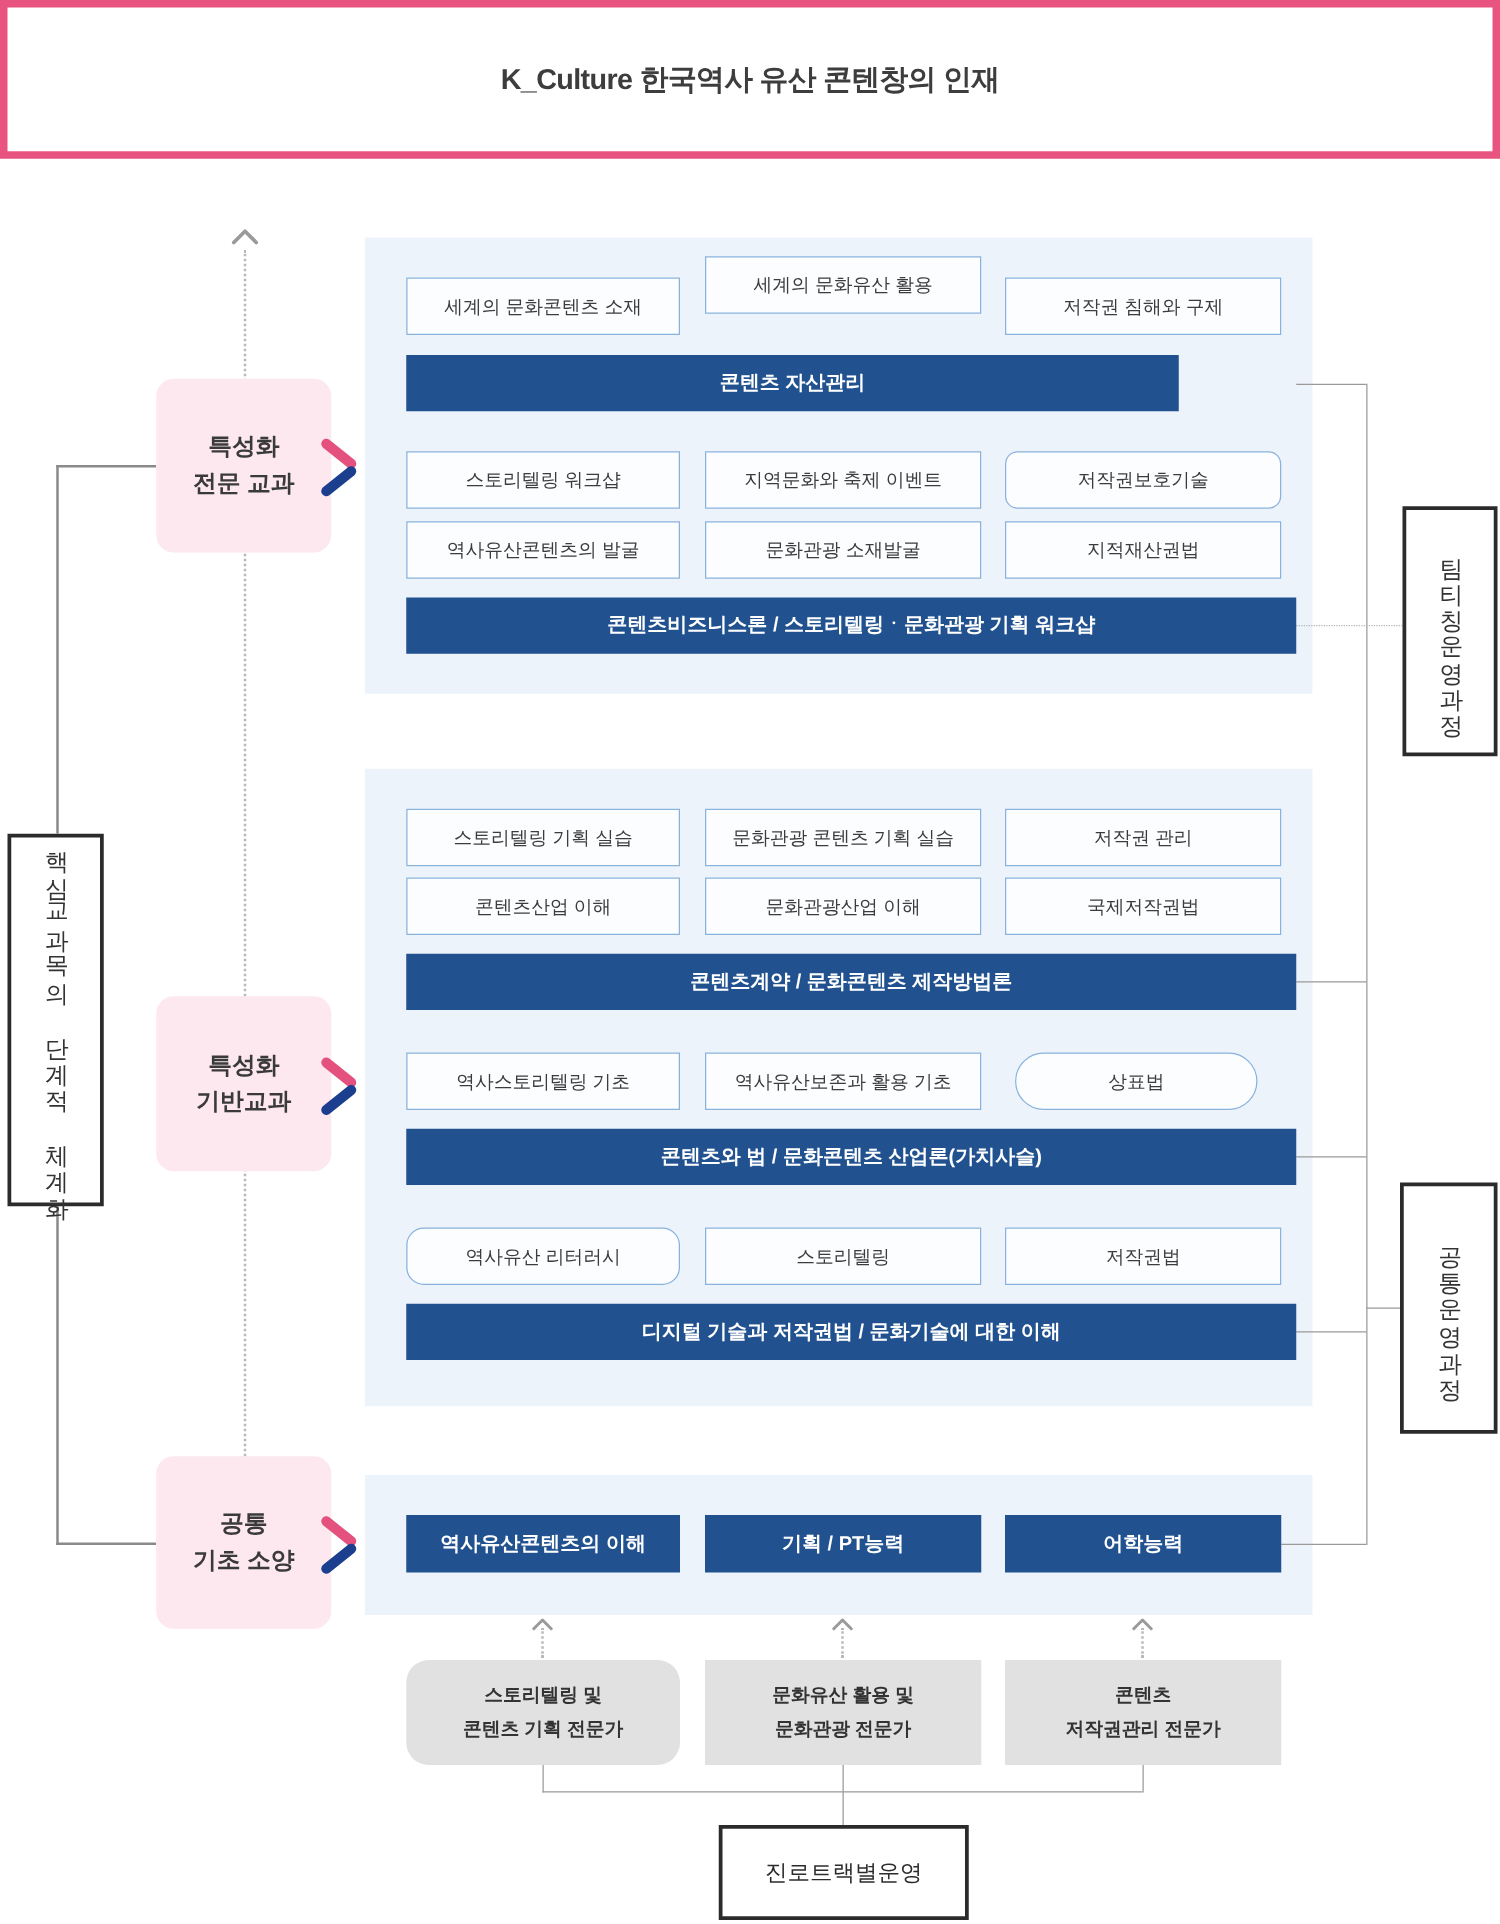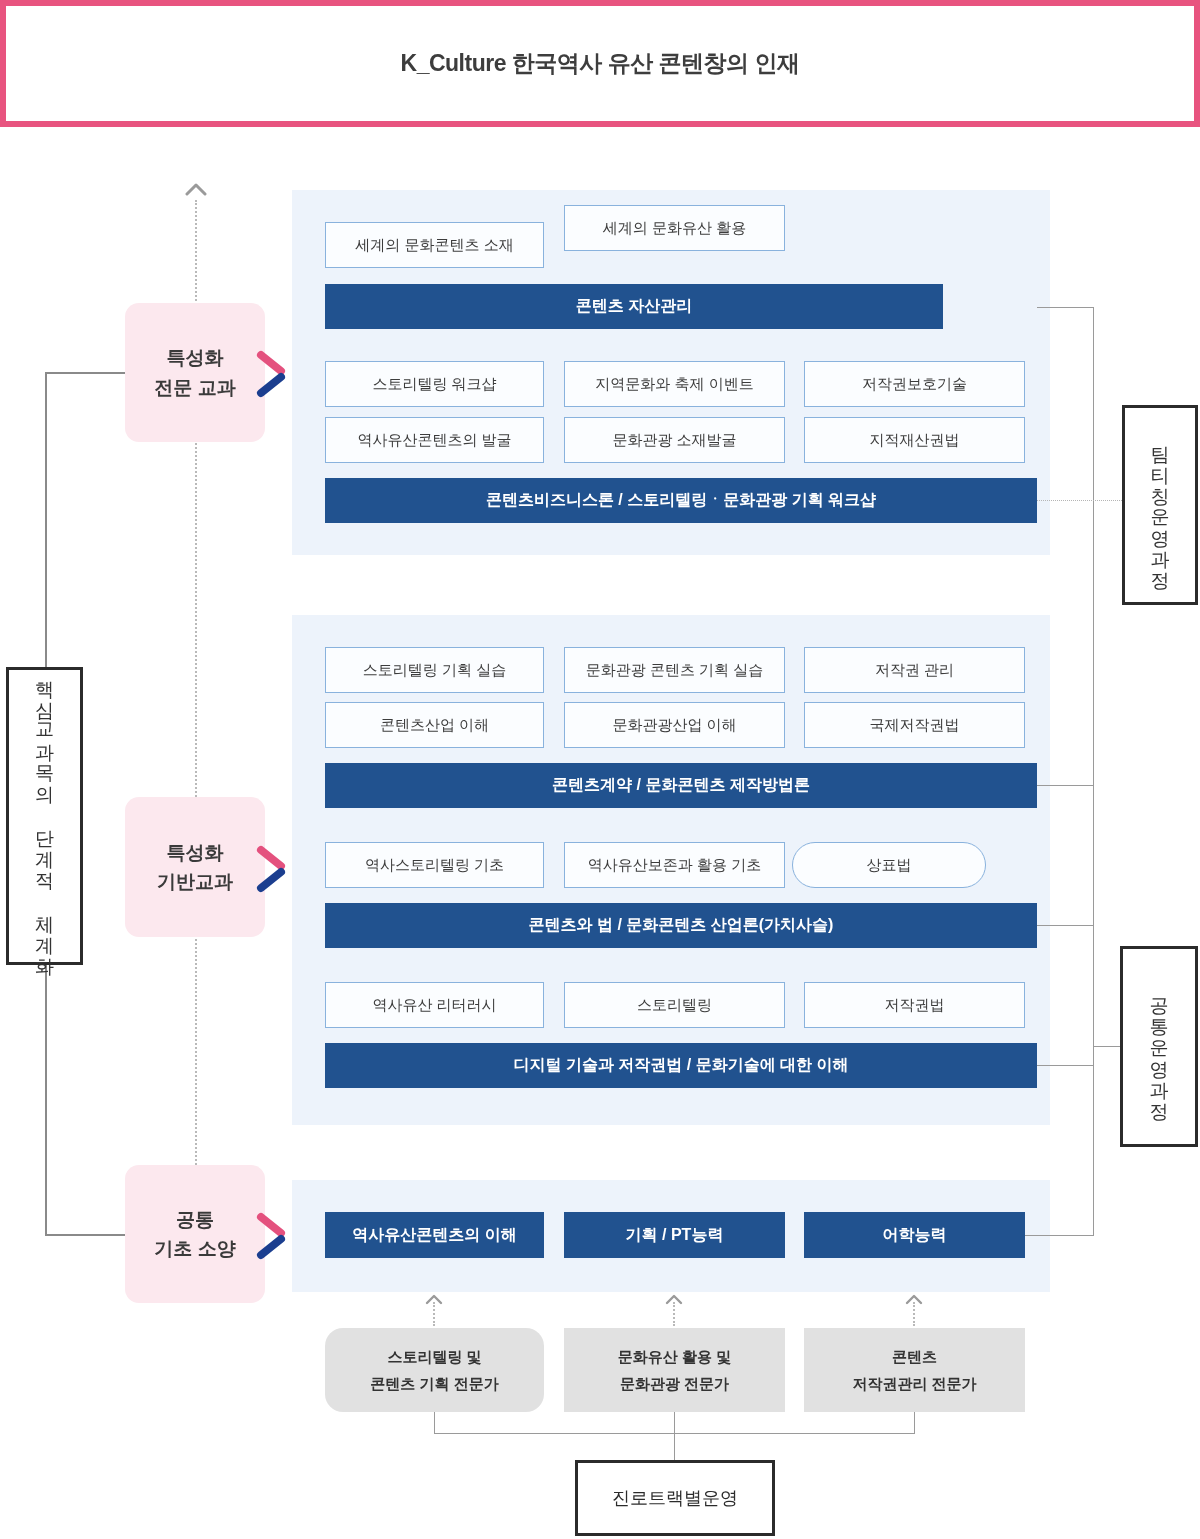--- a/index.html
+++ b/index.html
@@ -74,41 +74,42 @@
   <div class="abs hl-thin" style="left:1037px;top:307px;width:56px;"></div>
   <div class="abs hdot" style="left:1037px;top:500px;width:85px;"></div>
   <div class="abs hl-thin" style="left:1037px;top:785px;width:56px;"></div>
   <div class="abs hl-thin" style="left:1037px;top:925px;width:56px;"></div>
   <div class="abs hl-thin" style="left:1093px;top:1046px;width:27px;"></div>
   <div class="abs hl-thin" style="left:1037px;top:1065px;width:56px;"></div>
   <div class="abs hl-thin" style="left:1025px;top:1235px;width:68px;"></div>
 
   <div class="abs course" style="left:325px;top:222px;width:219px;">세계의 문화콘텐츠 소재</div>
   <div class="abs course" style="left:564px;top:205px;width:221px;">세계의 문화유산 활용</div>
+  <div class="abs course" style="left:804px;top:222px;width:221px;">저작권 침해와 구제</div>
   <div class="abs bar" style="left:325px;top:284px;width:618px;">콘텐츠 자산관리</div>
   <div class="abs course" style="left:325px;top:361px;width:219px;">스토리텔링 워크샵</div>
   <div class="abs course" style="left:564px;top:361px;width:221px;">지역문화와 축제 이벤트</div>
-  <div class="abs course" style="left:804px;top:361px;width:221px;">저작권보호기술</div>
+  <div class="abs course" style="left:804px;top:361px;width:221px;border-radius:10px;">저작권보호기술</div>
   <div class="abs course" style="left:325px;top:417px;width:219px;">역사유산콘텐츠의 발굴</div>
   <div class="abs course" style="left:564px;top:417px;width:221px;">문화관광 소재발굴</div>
   <div class="abs course" style="left:804px;top:417px;width:221px;">지적재산권법</div>
   <div class="abs bar" style="left:325px;top:478px;width:712px;">콘텐츠비즈니스론 / 스토리텔링ㆍ문화관광 기획 워크샵</div>
 
   <div class="abs course" style="left:325px;top:647px;width:219px;">스토리텔링 기획 실습</div>
   <div class="abs course" style="left:564px;top:647px;width:221px;">문화관광 콘텐츠 기획 실습</div>
   <div class="abs course" style="left:804px;top:647px;width:221px;">저작권 관리</div>
   <div class="abs course" style="left:325px;top:702px;width:219px;">콘텐츠산업 이해</div>
   <div class="abs course" style="left:564px;top:702px;width:221px;">문화관광산업 이해</div>
   <div class="abs course" style="left:804px;top:702px;width:221px;">국제저작권법</div>
   <div class="abs bar" style="left:325px;top:763px;width:712px;">콘텐츠계약 / 문화콘텐츠 제작방법론</div>
   <div class="abs course" style="left:325px;top:842px;width:219px;">역사스토리텔링 기초</div>
   <div class="abs course" style="left:564px;top:842px;width:221px;">역사유산보존과 활용 기초</div>
-  <div class="abs course" style="left:792px;top:842px;width:194px;border-radius:23px;">상표법</div>
+  <div class="abs course" style="left:812px;top:842px;width:194px;border-radius:23px;">상표법</div>
   <div class="abs bar" style="left:325px;top:903px;width:712px;">콘텐츠와 법 / 문화콘텐츠 산업론(가치사슬)</div>
-  <div class="abs course" style="left:325px;top:982px;width:219px;">역사유산 리터러시</div>
+  <div class="abs course" style="left:325px;top:982px;width:219px;border-radius:14px;">역사유산 리터러시</div>
   <div class="abs course" style="left:564px;top:982px;width:221px;">스토리텔링</div>
   <div class="abs course" style="left:804px;top:982px;width:221px;">저작권법</div>
   <div class="abs bar" style="left:325px;top:1043px;width:712px;">디지털 기술과 저작권법 / 문화기술에 대한 이해</div>
 
   <div class="abs darkbox" style="left:325px;top:1212px;width:219px;">역사유산콘텐츠의 이해</div>
   <div class="abs darkbox" style="left:564px;top:1212px;width:221px;">기획 / PT능력</div>
   <div class="abs darkbox" style="left:804px;top:1212px;width:221px;">어학능력</div>
 
   <div class="abs tier" style="left:125px;top:303px;height:139px;">
     <span class="t">특성화</span>

